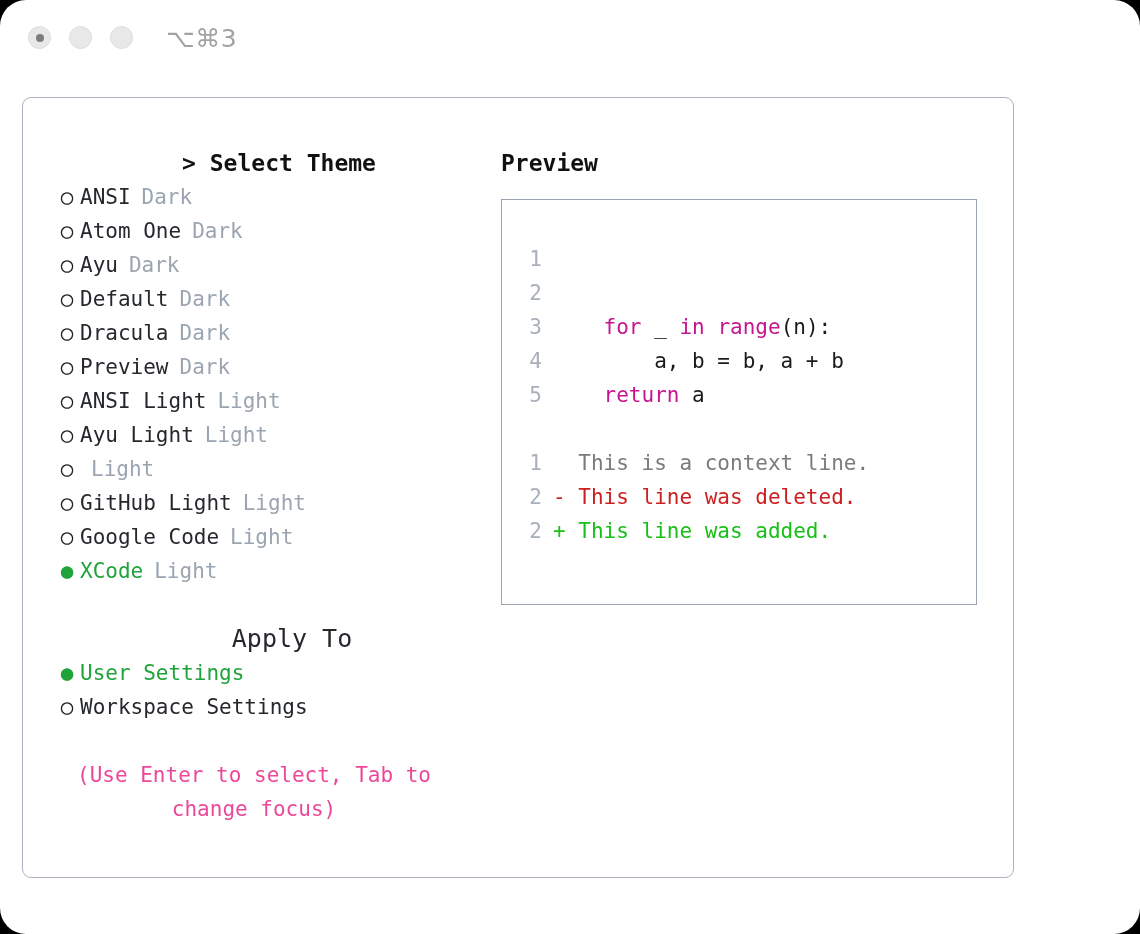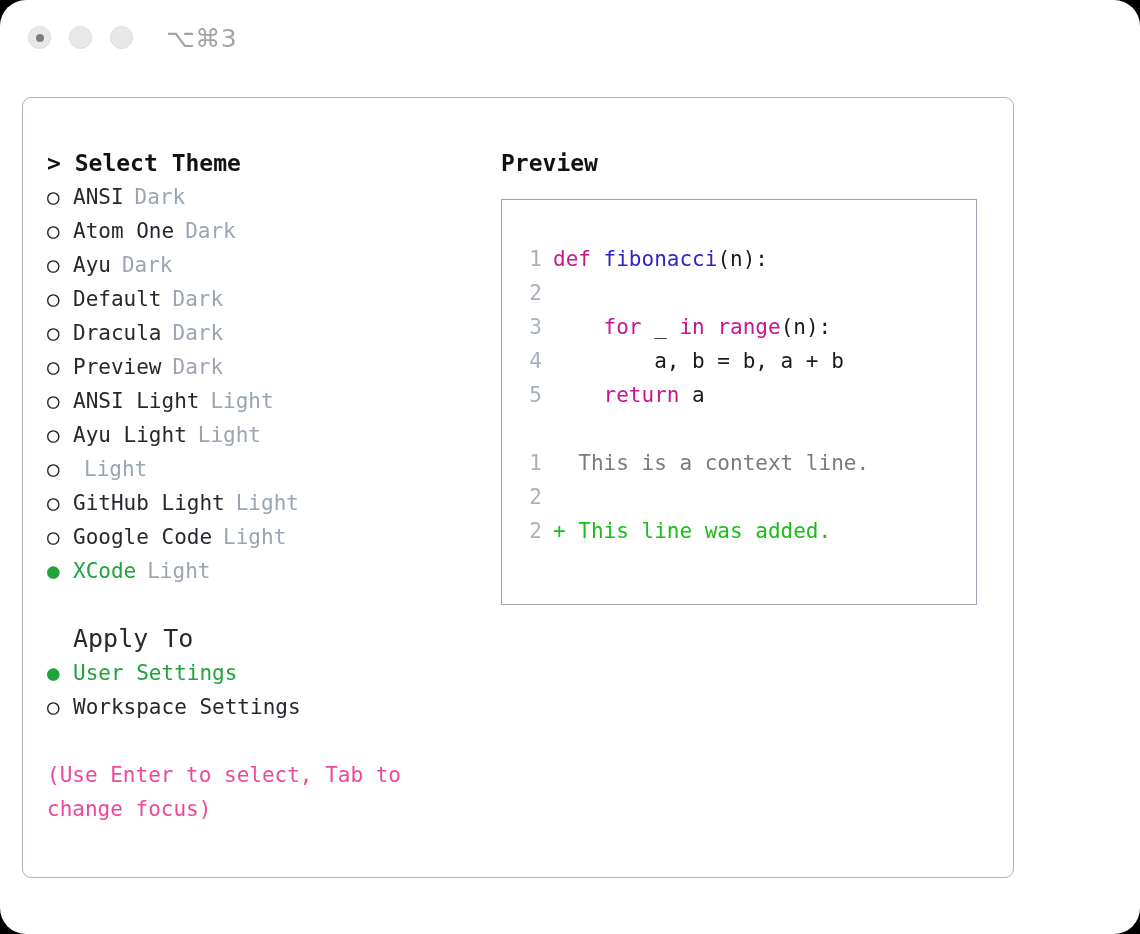--- a/index.html
+++ b/index.html
@@ -78,23 +78,24 @@
     height: 781px;
     border: 1.5px solid #aab3bf;
     border-radius: 9px;
     box-sizing: border-box;
     background: #ffffff;
   }
 
   
   #left-col {
     position: absolute;
-    left: 24px;
+    left: 31px;
     top: 48px;
     width: 450px;
+    text-align: center;
   }
   .hdr {
     font-size: 23px;
     font-weight: bold;
     color: #111111;
     line-height: 34px;
     white-space: pre;
   }
   .theme-row {
     display: flex;
@@ -228,29 +229,29 @@
           <div class="theme-row"><span class="marker">○</span><span class="name">Workspace Settings</span></div>
         </div>
 
       <div id="hint">(Use Enter to select, Tab to change focus)</div>
     </div>
 
     <div id="right-col">
       <div id="preview-title">Preview</div>
       <div id="preview-box">
         <div id="code-block">
-            <div class="code-line"><span class="lnum">1</span><span><span class="kw">def </span><span class="fn">fibonacci</span><span class="pl">(n):</span></span></div>
+            <div class="code-line"><span class="lnum">1</span></div>
             <div class="code-line"><span class="lnum">2</span></div>
             <div class="code-line"><span class="lnum">3</span><span><span class="pl">    </span><span class="kw">for</span><span class="pl"> _ </span><span class="kw">in</span><span class="pl"> </span><span class="kw">range</span><span class="pl">(n):</span></span></div>
             <div class="code-line"><span class="lnum">4</span><span><span class="pl">        a, b = b, a + b</span></span></div>
             <div class="code-line"><span class="lnum">5</span><span><span class="pl">    </span><span class="kw">return</span><span class="pl"> a</span></span></div>
           </div>
         <div class="code-blank"></div>
         <div id="diff-block">
             <div class="code-line"><span class="lnum">1</span><span><span class="ctx">  This is a context line.</span></span></div>
-            <div class="code-line"><span class="lnum">2</span></div>
+            <div class="code-line"><span class="lnum">2</span><span><span class="del">- This line was deleted.</span></span></div>
             <div class="code-line"><span class="lnum">2</span><span><span class="add">+ This line was added.</span></span></div>
           </div>
       </div>
     </div>
 
   </div>
 </div>
 
 </body></html>

